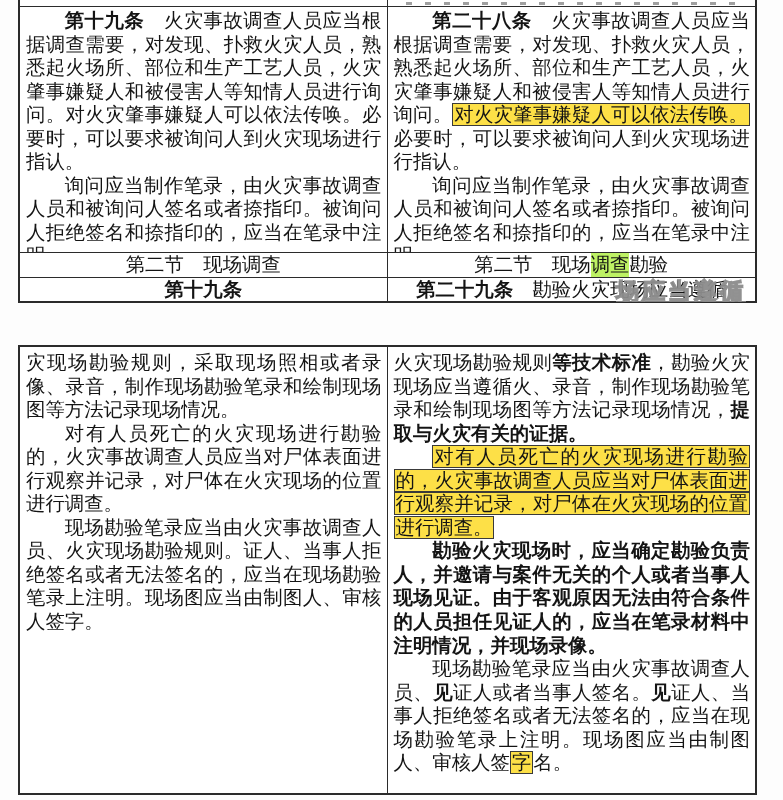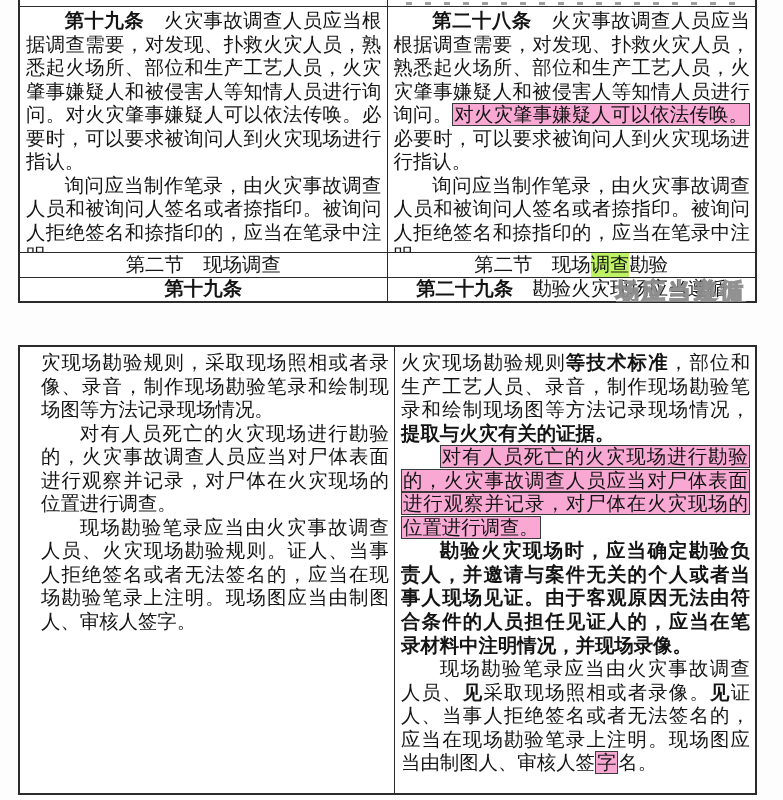--- a/index.html
+++ b/index.html
@@ -9,39 +9,39 @@
     color:#141414;
     -webkit-font-smoothing:antialiased;
   }
   .tbl{
     position:absolute;left:18px;width:739px;
     border:2px solid #2b2b2b;box-sizing:border-box;background:#fff;
   }
   .tbl1{top:0;height:303px;border-top:none;}
   .tbl2{top:345px;height:450px;}
   .grid1{display:grid;grid-template-columns:1fr 1fr;grid-template-rows:6px 246px 25px 1fr;height:100%;}
-  .grid2{display:grid;grid-template-columns:1fr 1fr;height:100%;margin-left:15px;}
+  .grid2{display:grid;grid-template-columns:1fr 1fr;height:100%;}
   .cell{
     box-sizing:border-box;overflow:hidden;
     font-size:19.4px;line-height:23.55px;
     padding:2px 5px 0 6px;
   }
   .cL{border-right:1.5px solid #2b2b2b;}
   .rowline{border-top:1.5px solid #2b2b2b;}
   .para{text-align:justify;text-justify:inter-ideograph;}
   .para.indent{text-indent:2em;}
   .run{white-space:pre-wrap;}
   .b{font-weight:bold;}
   .hl-box{
-    background:#f9a8d4;border:1.3px solid #3a3a3a;
+    background:#fde047;border:1.3px solid #3a3a3a;
     padding:0 1px;
     -webkit-box-decoration-break:clone;box-decoration-break:clone;
   }
   .hl-soft{background:#bef264;}
-  .centerline{display:flex;align-items:flex-end;justify-content:center;padding:0 4px;}
+  .centerline{display:flex;align-items:flex-start;justify-content:center;padding:0 4px;}
   .sliver{position:relative;}
   .sliver .dashes{
     position:absolute;left:18px;right:10px;top:2px;height:2.5px;
     background:repeating-linear-gradient(90deg,#6d6d6d 0 6px,transparent 6px 19px);
     opacity:.65;
   }
   .watermark{
     position:absolute;left:446px;top:276px;height:26px;width:300px;
     font-size:23px;font-weight:bold;letter-spacing:3px;
     color:transparent;-webkit-text-stroke:1.3px rgba(140,140,140,.75);
@@ -92,19 +92,19 @@
 <div class="watermark">场应当遵循</div>
 
 <div class="tbl tbl2">
   <div class="grid2">
     <div class="cell cL" style="padding-top:4px">
         <div class="para"><span class="run">灾现场勘验规则，采取现场照相或者录像、录音，制作现场勘验笔录和绘制现场图等方法记录现场情况。</span></div>
         <div class="para indent"><span class="run">对有人员死亡的火灾现场进行勘验的，火灾事故调查人员应当对尸体表面进行观察并记录，对尸体在火灾现场的位置进行调查。</span></div>
         <div class="para indent"><span class="run">现场勘验笔录应当由火灾事故调查人员、火灾现场勘验规则。证人、当事人拒绝签名或者无法签名的，应当在现场勘验笔录上注明。现场图应当由制图人、审核人签字。</span></div>
       </div>
     <div class="cell" style="padding-top:4px">
-        <div class="para"><span class="run">火灾现场勘验规则</span><span class="run b">等技术标准</span><span class="run">，部位和生产工艺人员、录音，制作现场勘验笔录和绘制现场图等方法记录现场情况，</span><span class="run b">提取与火灾有关的证据。</span></div>
+        <div class="para"><span class="run">火灾现场勘验规则</span><span class="run b">等技术标准</span><span class="run">，勘验火灾现场应当遵循火、录音，制作现场勘验笔录和绘制现场图等方法记录现场情况，</span><span class="run b">提取与火灾有关的证据。</span></div>
         <div class="para indent"><span class="run hl-box">对有人员死亡的火灾现场进行勘验的，火灾事故调查人员应当对尸体表面进行观察并记录，对尸体在火灾现场的位置进行调查。</span></div>
         <div class="para indent"><span class="run b">勘验火灾现场时，应当确定勘验负责人，并邀请与案件无关的个人或者当事人现场见证。由于客观原因无法由符合条件的人员担任见证人的，应当在笔录材料中注明情况，并现场录像。</span></div>
-        <div class="para indent"><span class="run">现场勘验笔录应当由火灾事故调查人员、</span><span class="run b">见</span><span class="run">采取现场照相或者录像。</span><span class="run b">见</span><span class="run">证人、当事人拒绝签名或者无法签名的，应当在现场勘验笔录上注明。现场图应当由制图人、审核人签</span><span class="run hl-box">字</span><span class="run">名。</span></div>
+        <div class="para indent"><span class="run">现场勘验笔录应当由火灾事故调查人员、</span><span class="run b">见</span><span class="run">证人或者当事人签名。</span><span class="run b">见</span><span class="run">证人、当事人拒绝签名或者无法签名的，应当在现场勘验笔录上注明。现场图应当由制图人、审核人签</span><span class="run hl-box">字</span><span class="run">名。</span></div>
       </div>
   </div>
 </div>
 
 </body></html>

